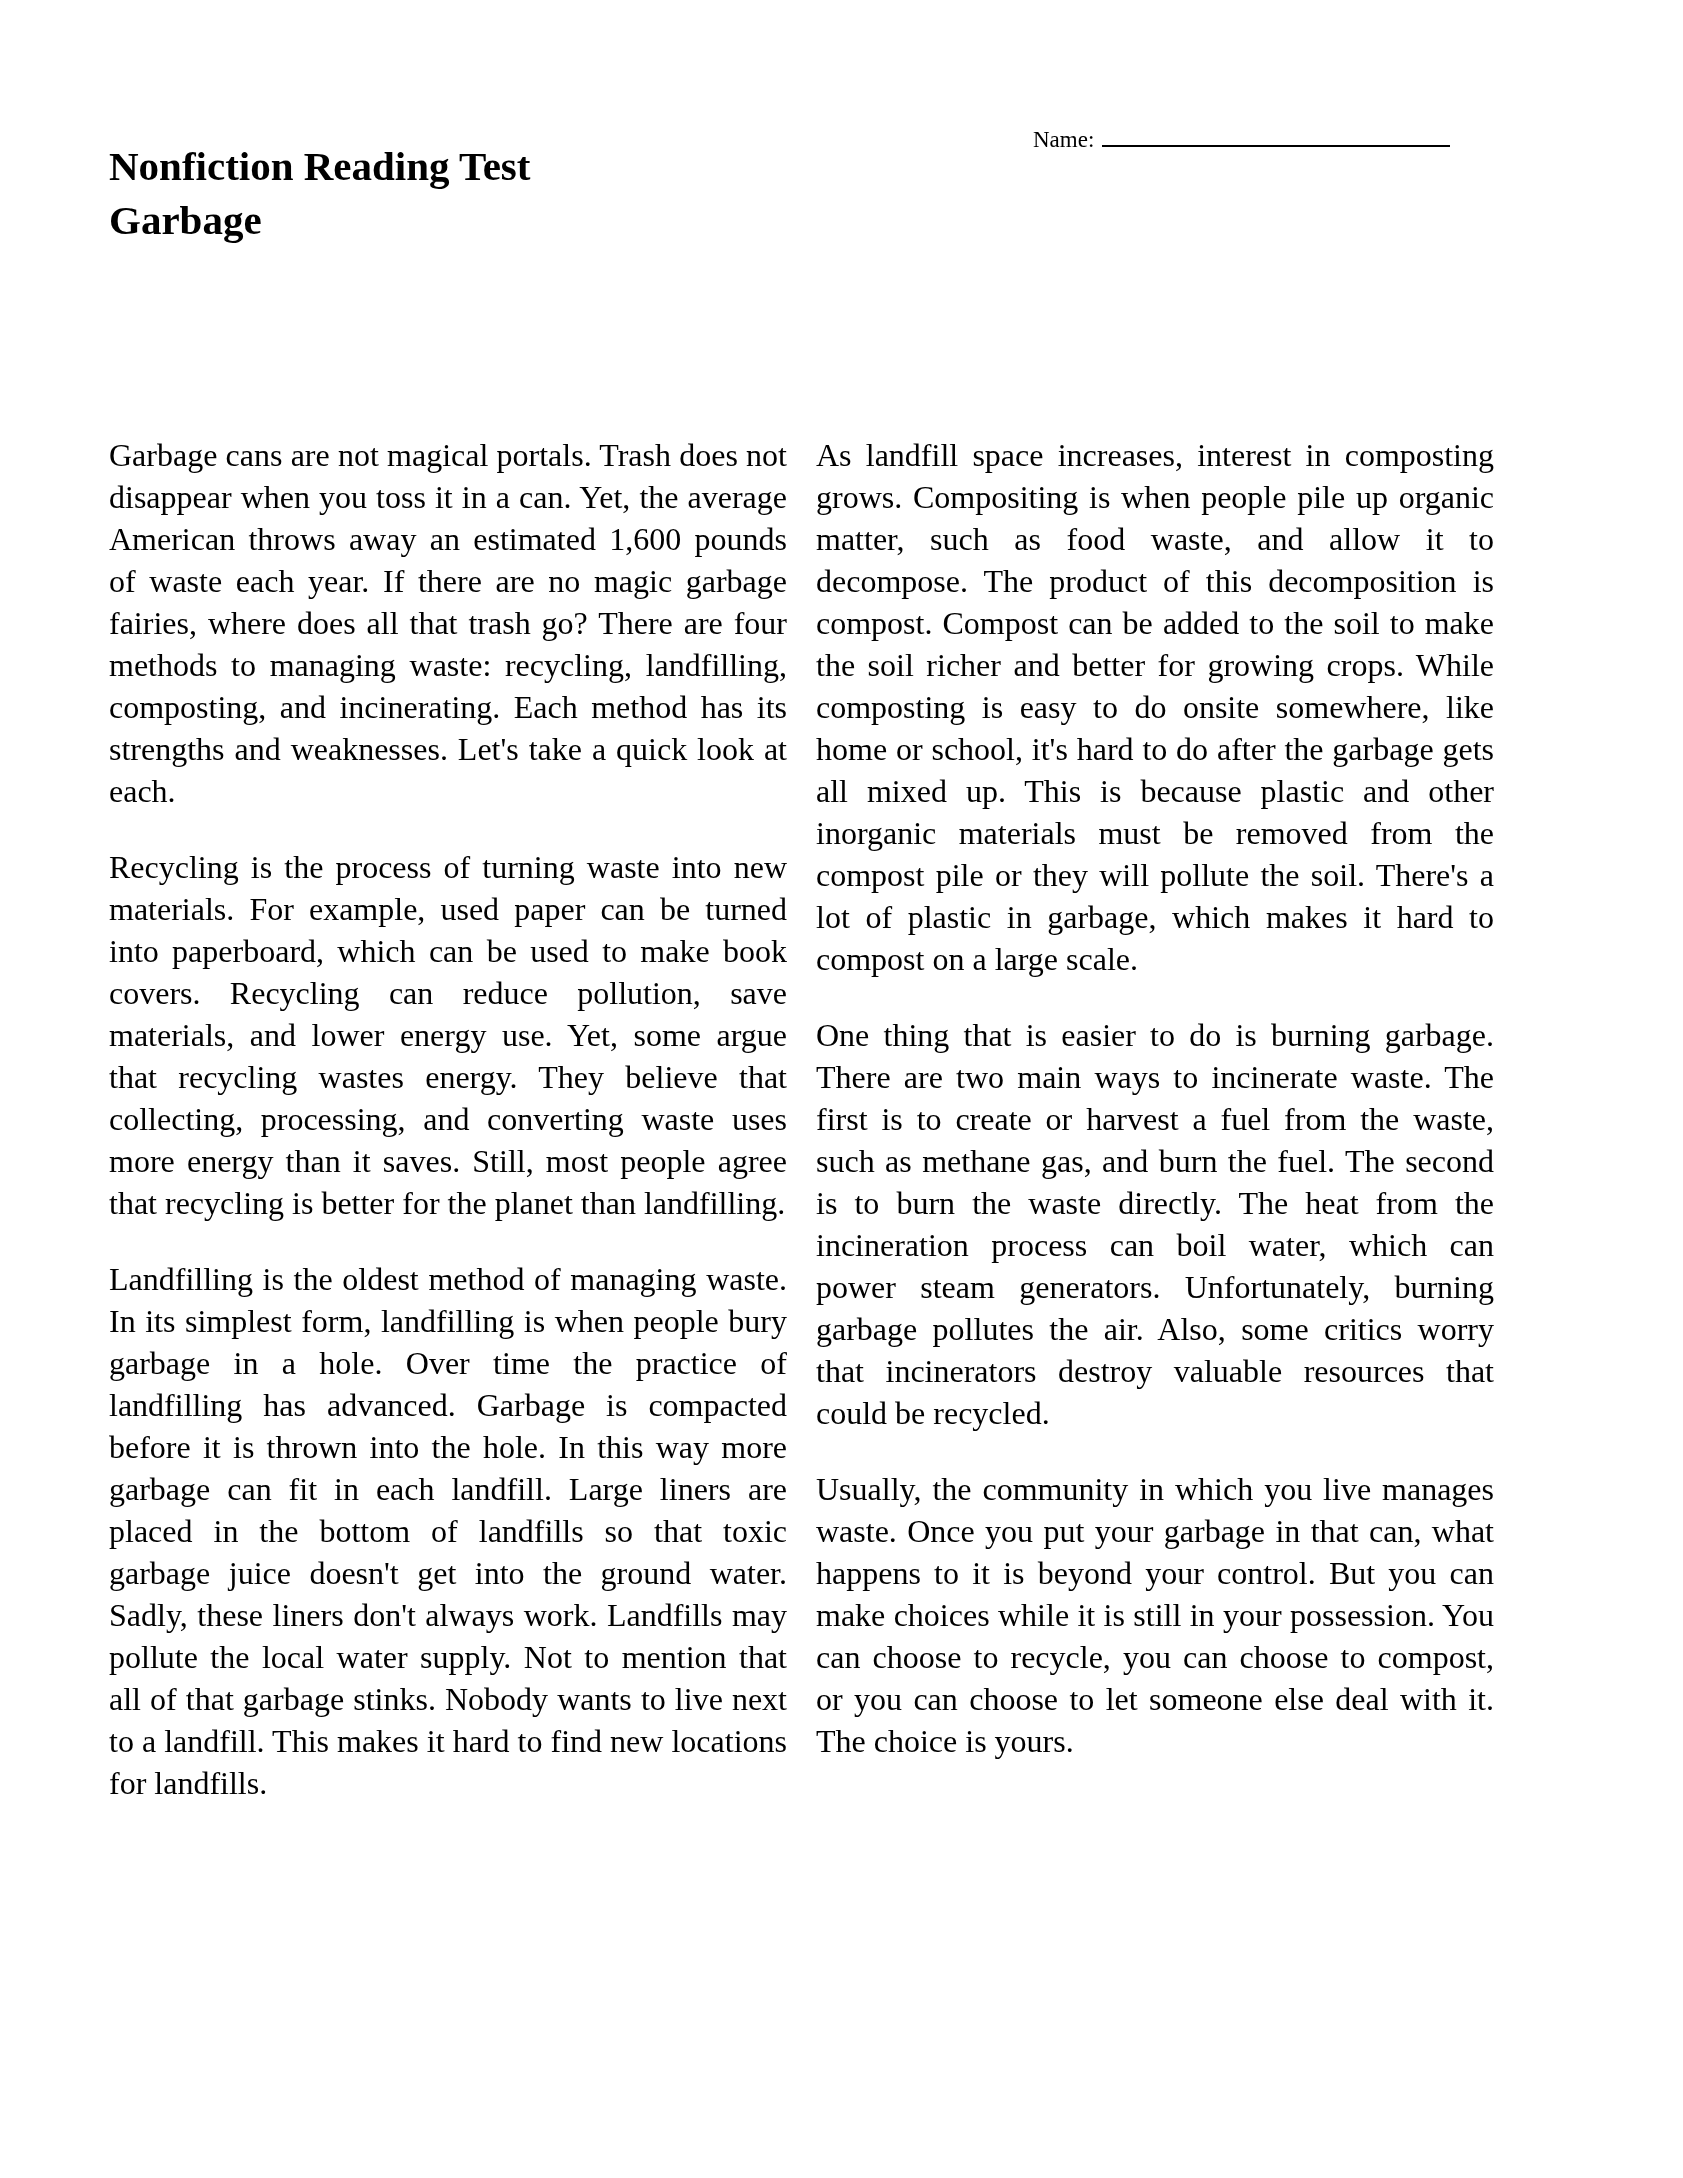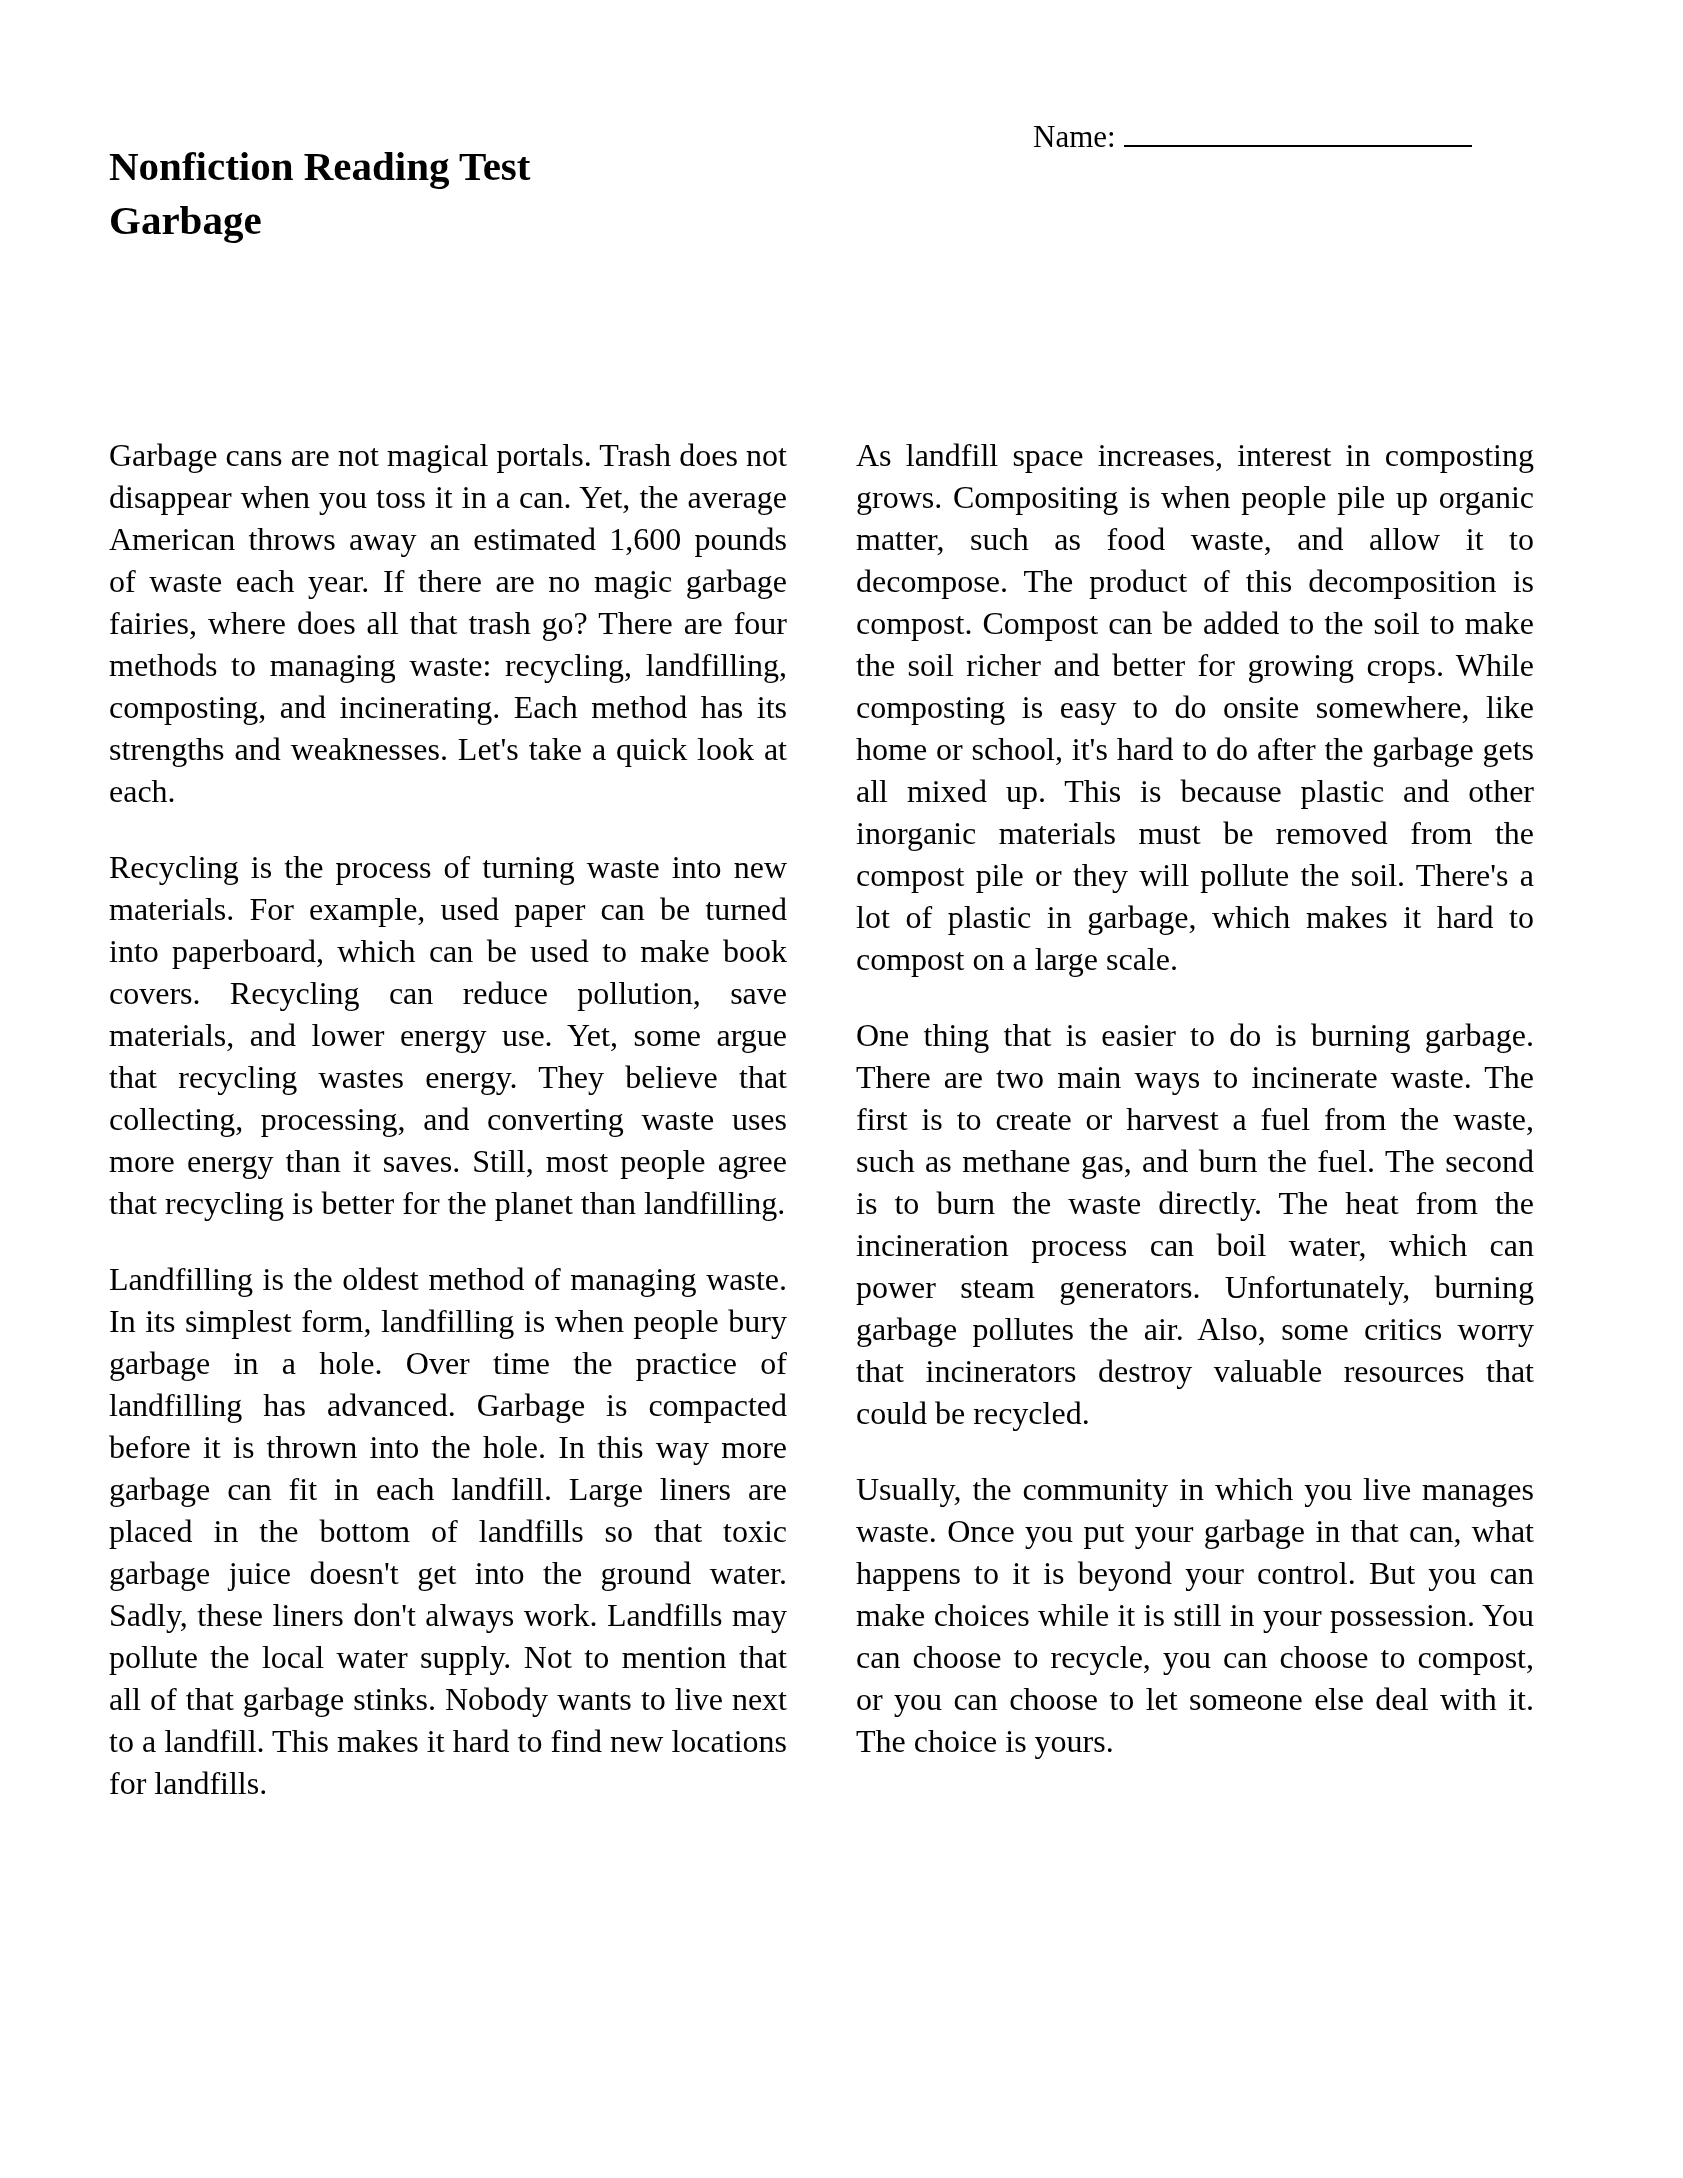--- a/index.html
+++ b/index.html
@@ -15,21 +15,21 @@
     color: #000000;
     font-family: "Liberation Serif", serif;
     box-sizing: border-box;
     overflow: hidden;
   }
   
   .name-row {
     position: absolute;
     top: 115px;
     left: 1033px;
-    font-size: 31px;
+    font-size: 23px;
     white-space: nowrap;
     text-align: right;
   }
   .name-label {
     color: #000000;
   }
   .name-line {
     display: inline-block;
     width: 348px;
     border-bottom: 2px solid #000000;
@@ -61,21 +61,21 @@
   .directions .dir-label {
     font-weight: bold;
   }
   
   .columns {
     position: absolute;
     top: 434px;
     left: 109px;
     width: 1426px;
     display: flex;
-    gap: 69px;
+    gap: 29px;
   }
   .col {
     width: 678px;
     flex: 0 0 678px;
   }
   .col p {
     font-size: 32px;
     line-height: 42px;
     text-align: justify;
     margin: 0 0 34px 0;

